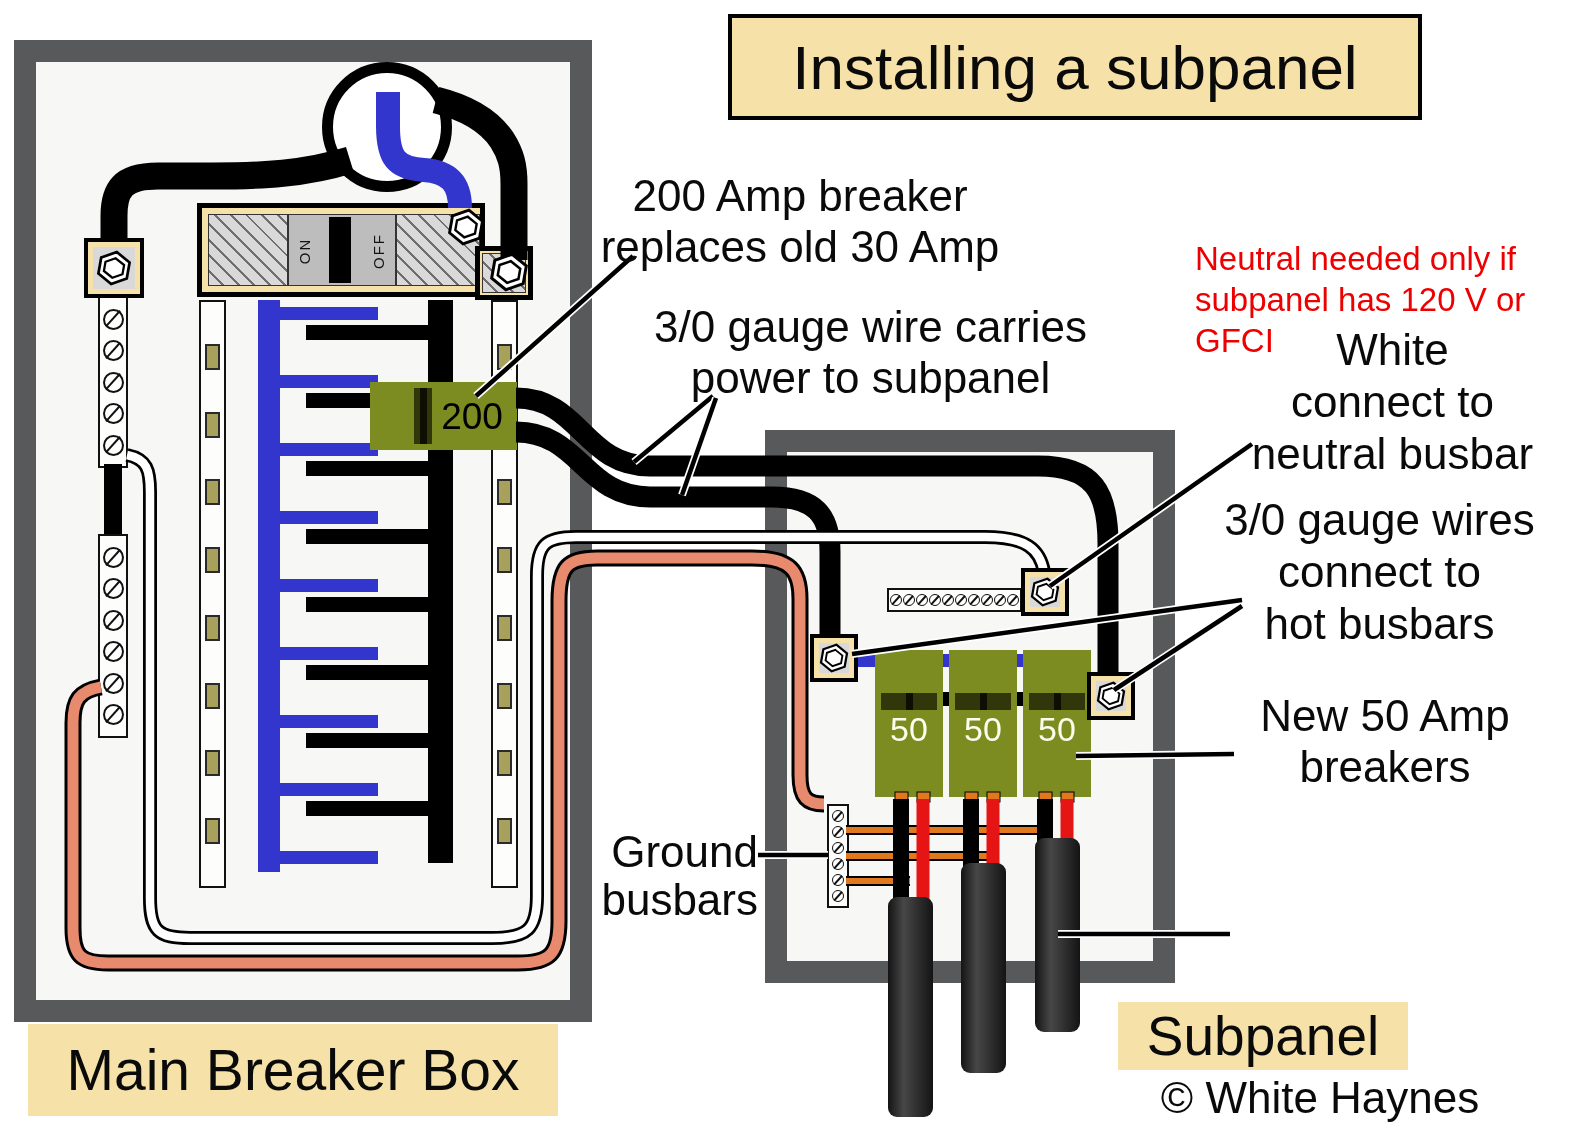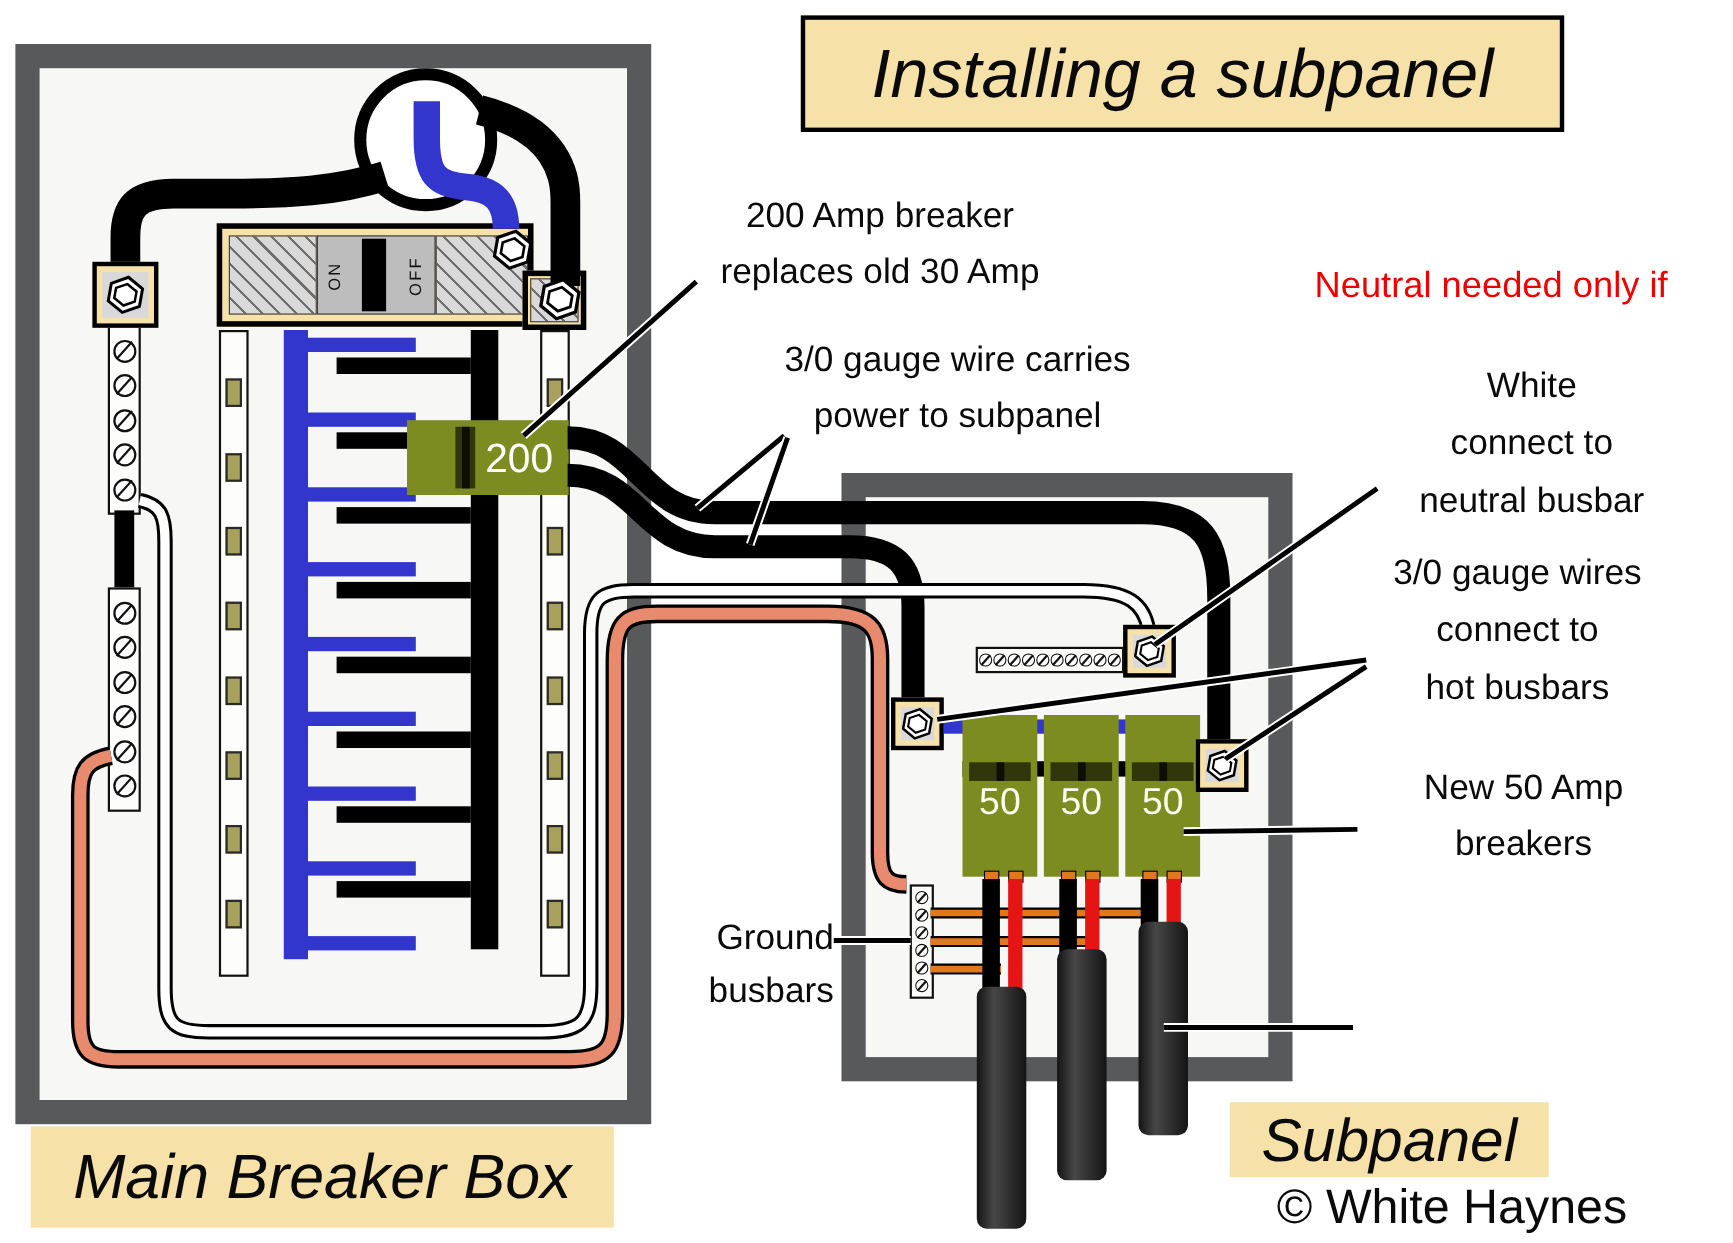--- a/index.html
+++ b/index.html
@@ -2,46 +2,46 @@
 <html style="--c-hot_black: #000000; --c-neutral_blue: #3336cc; --c-ground_salmon: #e78a6e; --c-ground_orange: #e0791e; --c-hot_red: #e51515; --c-breaker_olive: #7c8c21; --c-frame_gray: #58595b; --c-label_tan: #f6e2a8; --c-note_red: #ee0000;"><head>
 <meta charset="utf-8">
 <style>
   html,body{margin:0;padding:0;background:#fff;}
   .stage{position:relative;width:1575px;height:1130px;background:#fff;overflow:hidden;
          font-family:"Liberation Sans",sans-serif;color:#0a0a0a;}
   .layer{position:absolute;left:0;top:0;width:1575px;height:1130px;pointer-events:none;}
   
   .frame{position:absolute;border:22px solid var(--c-frame_gray,#58595b);background:#f7f7f5;box-sizing:border-box;}
   
-  .tanbox{background:var(--c-label_tan,#f6e2a8);font-style:italic;}
+  .tanbox{background:var(--c-label_tan,#f6e2a8);}
   .titlebox{position:absolute;left:728px;top:14px;width:694px;height:106px;border:4px solid #000;
             box-sizing:border-box;display:flex;align-items:center;justify-content:center;
             font-size:62px;z-index:9;}
   .panellabel{position:absolute;display:flex;align-items:center;justify-content:center;z-index:9;}
   
-  .annot{position:absolute;font-size:32px;line-height:51px;text-align:center;z-index:9;}
+  .annot{position:absolute;font-size:44px;line-height:51px;text-align:center;z-index:9;}
   .annot.red{color:var(--c-note_red,#ee0000);font-size:33px;line-height:41px;text-align:left;}
   .annot.right{text-align:right;}
   
   .strip{position:absolute;background:#fdfdfc;border:2px solid #111;box-sizing:border-box;
          display:flex;flex-direction:column;align-items:center;justify-content:space-evenly;z-index:2;}
   .strip.h{flex-direction:row;}
   .screw{display:block;border:2px solid #111;border-radius:50%;background:#fff;position:relative;box-sizing:border-box;}
   .screw i{position:absolute;left:50%;top:-12%;width:2px;height:124%;margin-left:-1px;background:#111;transform:rotate(42deg);}
   .s21{width:21px;height:21px;}
   .s13{width:12px;height:12px;border-width:1.5px;}
   .s13 i{width:1.5px;}
   .slot{width:15px;height:26px;background:#a8a15c;border:2px solid #2a2a2a;box-sizing:border-box;}
   .bus,.branch,.bar{position:absolute;z-index:2;}
   
   .breaker{position:absolute;background:var(--c-breaker_olive,#7c8c21);z-index:3;}
   .bk50 .lbl{position:absolute;left:0;top:60px;width:100%;text-align:center;color:#fdfdee;font-size:34px;}
   .toggle{position:absolute;background:#31370b;}
   .toggle:after{content:"";position:absolute;left:50%;top:0;width:7px;height:100%;margin-left:-3px;background:#0c0f02;}
-  .b200lbl{position:absolute;left:62px;top:14px;width:80px;text-align:center;color:#ffffff;font-size:37px;z-index:4;}
+  .b200lbl{position:absolute;left:62px;top:14px;width:80px;text-align:center;color:#000000;font-size:37px;z-index:4;}
   
   .assembly{position:absolute;left:197px;top:203px;width:288px;height:94px;border:5px solid #000;
             background:var(--c-label_tan,#f6e2a8);box-sizing:border-box;z-index:3;}
   .assembly .sec{position:absolute;border:1px solid #333;box-sizing:border-box;}
   .hatch{background:repeating-linear-gradient(45deg,#d9d9d9 0 9px,#6e6e6e 9px 11px);}
   .ext{position:absolute;left:475px;top:246px;width:58px;height:54px;border:5px solid #000;
        background:var(--c-label_tan,#f6e2a8);box-sizing:border-box;z-index:3;}
   .ext .sec{position:absolute;left:2px;top:2px;right:2px;bottom:2px;border:1px solid #333;}
   .vtext{position:absolute;font-size:15px;letter-spacing:2px;color:#111;text-align:center;transform:rotate(-90deg);}
   
@@ -377,20 +377,21 @@
   <div class="annot" style="left:575px;top:170px;width:450px;">
     <div>200 Amp breaker</div>
     <div>replaces old 30 Amp</div>
   </div>
   <div class="annot" style="left:648px;top:301px;width:445px;">
     <div>3/0 gauge wire carries</div>
     <div>power to subpanel</div>
   </div>
   <div class="annot red" style="left:1195px;top:238px;width:380px;">
     <div>Neutral needed only if</div>
+    <div>subpanel has 120 V or GFCI</div>
   </div>
   <div class="annot" style="left:1195px;top:324px;width:395px;line-height:52px;">
     <div>White</div>
     <div>connect to</div>
     <div>neutral busbar</div>
   </div>
   <div class="annot" style="left:1182px;top:494px;width:395px;line-height:52px;">
     <div>3/0 gauge wires</div>
     <div>connect to</div>
     <div>hot busbars</div>

